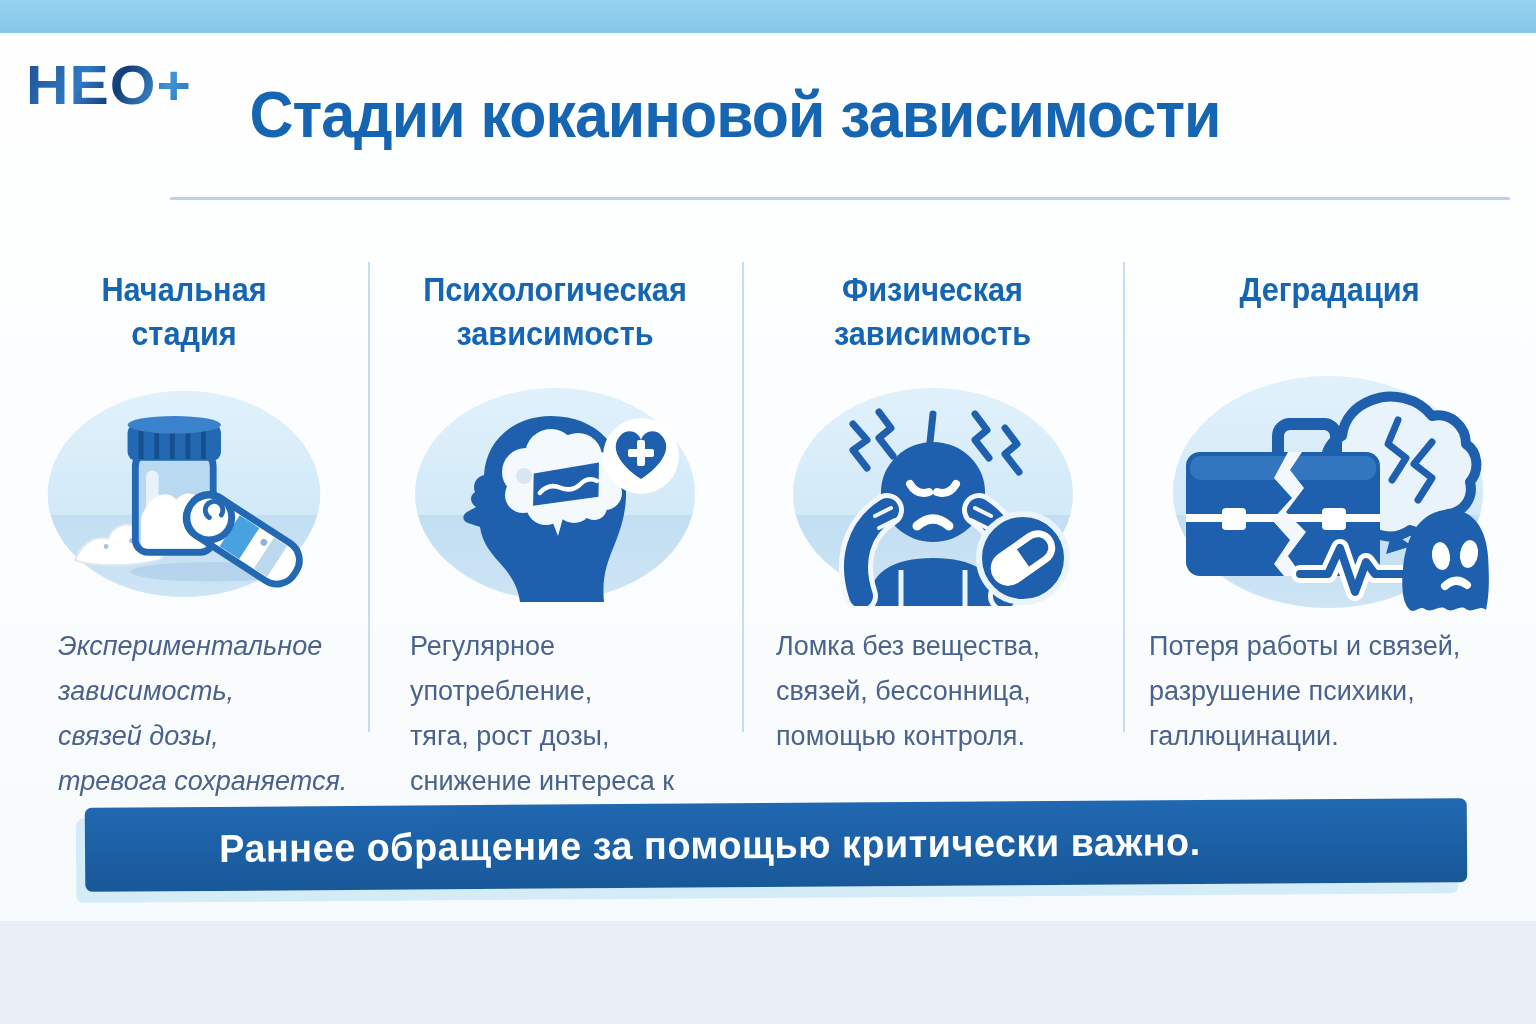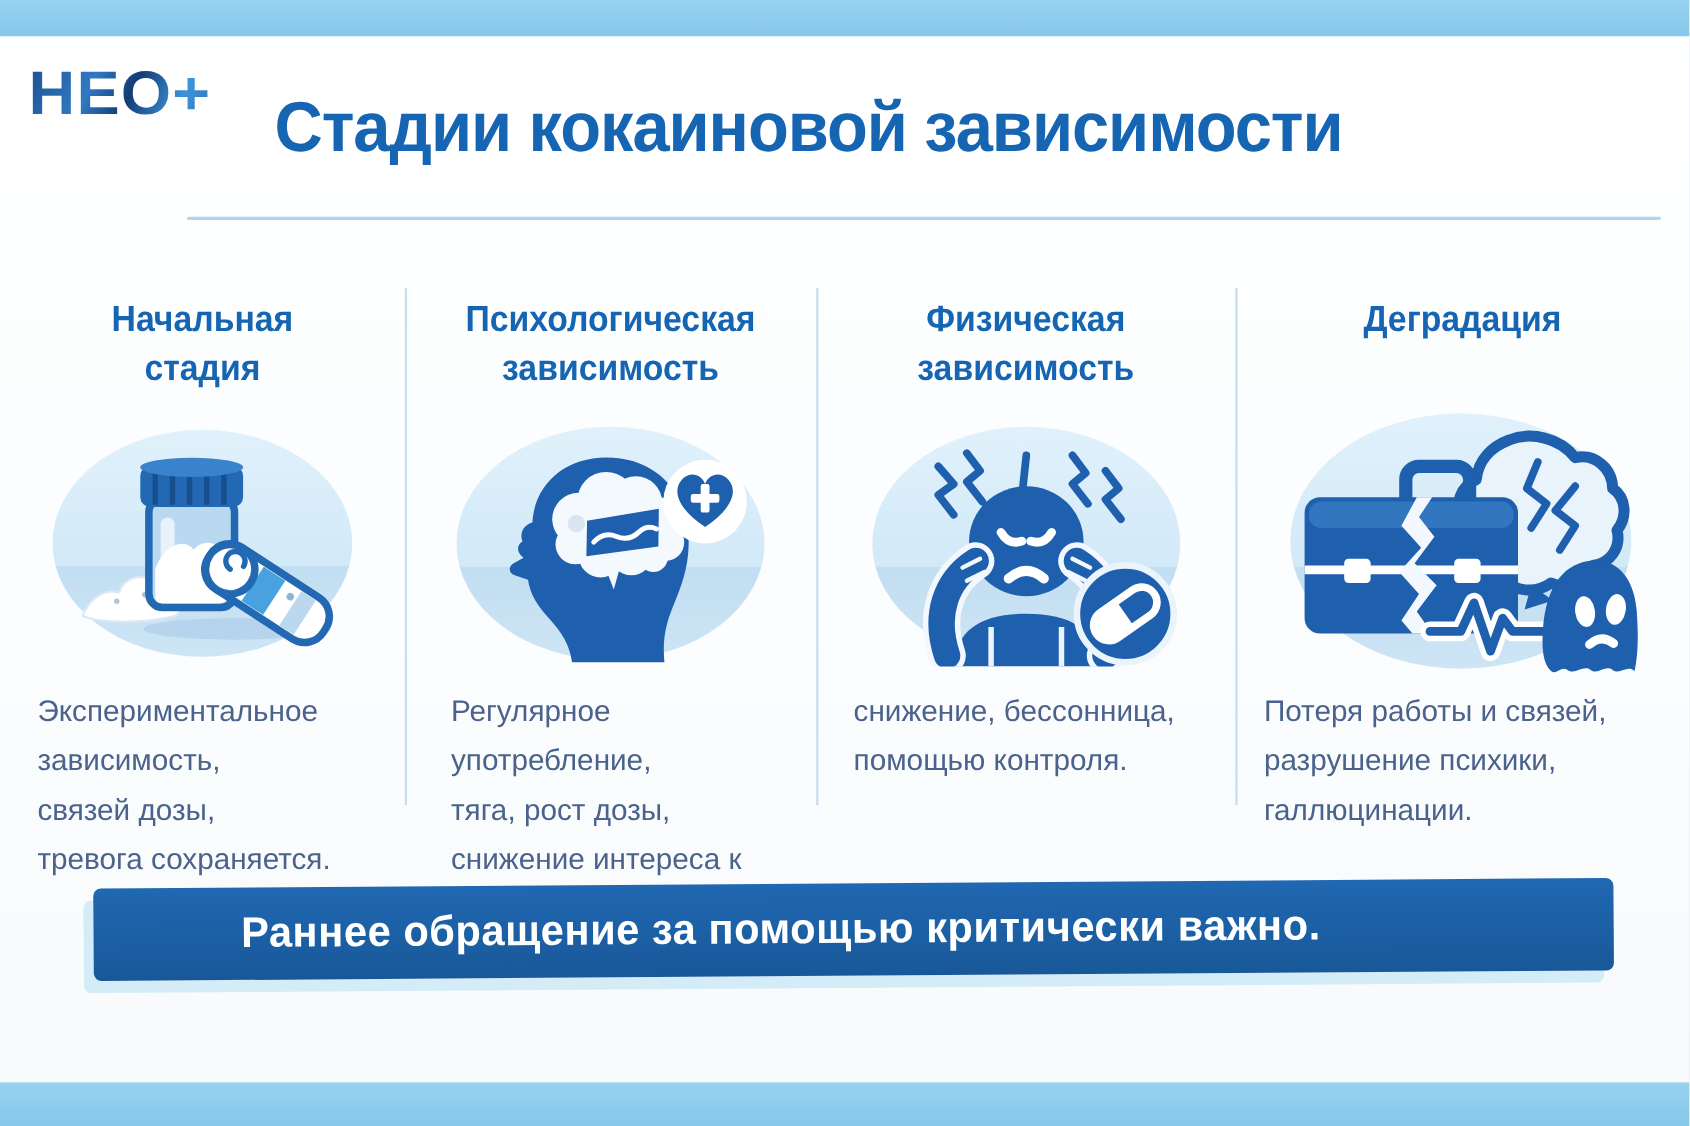--- a/index.html
+++ b/index.html
@@ -1,17 +1,17 @@
 <!DOCTYPE html>
 <html><head>
 <meta charset="utf-8">
 <style>
   html,body{margin:0;padding:0;background:#e8eef4;}
   .canvas{
-    position:relative;width:1536px;height:1024px;overflow:hidden;
+    position:relative;width:1536px;height:921px;overflow:hidden;
     background:linear-gradient(180deg,#ffffff 0%,#fbfdfe 55%,#f7fafc 100%);
     font-family:"Liberation Sans", sans-serif;
   }
   .strip{position:absolute;left:0;width:1536px;background:linear-gradient(180deg,#98d2f0,#86c7ea);}
   .strip.top{top:0;height:33px;}
   .strip.bottom{top:984px;height:40px;}
 
   .logo{
     position:absolute;left:26px;top:52px;font-size:56px;font-weight:800;letter-spacing:1px;
     background:linear-gradient(115deg,#1d4f90 0%,#2f7ac4 35%,#123c74 55%,#3e93da 80%,#2a6cb4 100%);
@@ -27,21 +27,21 @@
 
   .columns{position:absolute;left:0;top:262px;width:1536px;height:530px;display:grid;grid-template-columns:368px 374px 381px 413px;}
   .v-divider{position:absolute;top:262px;width:2px;height:470px;background:#c5ddf0;}
   .stage{display:flex;flex-direction:column;}
   .stage-title{
     min-height:104px;text-align:center;color:#1565b3;font-size:33px;font-weight:700;line-height:1.32;
     padding-top:6px;transform:scaleX(0.93);transform-origin:center top;
   }
   .icon-wrap{height:238px;display:flex;align-items:center;justify-content:center;}
   .desc{margin-top:14px;color:#4a628c;font-size:27px;line-height:45px;padding-right:8px;}
-  .stage:nth-child(1) .desc{padding-left:34px;}
+  .stage:nth-child(1) .desc{padding-left:58px;font-style:italic;}
   .stage:nth-child(2) .desc{padding-left:42px;}
   .stage:nth-child(3) .desc{padding-left:34px;}
   .stage:nth-child(4) .desc{padding-left:26px;}
 
   .banner{
     position:absolute;left:85px;top:803px;width:1382px;height:84px;border-radius:7px;
     background:linear-gradient(180deg,#2068b2,#185898);
     transform:rotate(-0.4deg);
     box-shadow:-9px 11px 0 0 #d3ecf8;
     display:flex;align-items:center;justify-content:center;
@@ -219,21 +219,22 @@
           </g>
 
           <circle cx="240" cy="182" r="44" fill="#1e5fae" stroke="#eaf4fb" stroke-width="6"></circle>
           <g transform="rotate(-35 240 182)">
             <rect x="208" y="168" width="64" height="28" rx="14" fill="none" stroke="#ffffff" stroke-width="7"></rect>
             <path d="M222,168 h18 v28 h-18 a14,14 0 0,1 0,-28 z" fill="#ffffff"></path>
           </g>
         </svg>
       </div>
       <div class="desc">
-        <div>снижение, бессонница,</div>
+        <div>Ломка без вещества,</div>
+        <div>связей, бессонница,</div>
         <div>помощью контроля.</div>
         <div></div>
       </div>
     </div>
 
     <div class="stage">
       <div class="stage-title">
         <div>Деградация</div>
         <div></div>
       </div>

